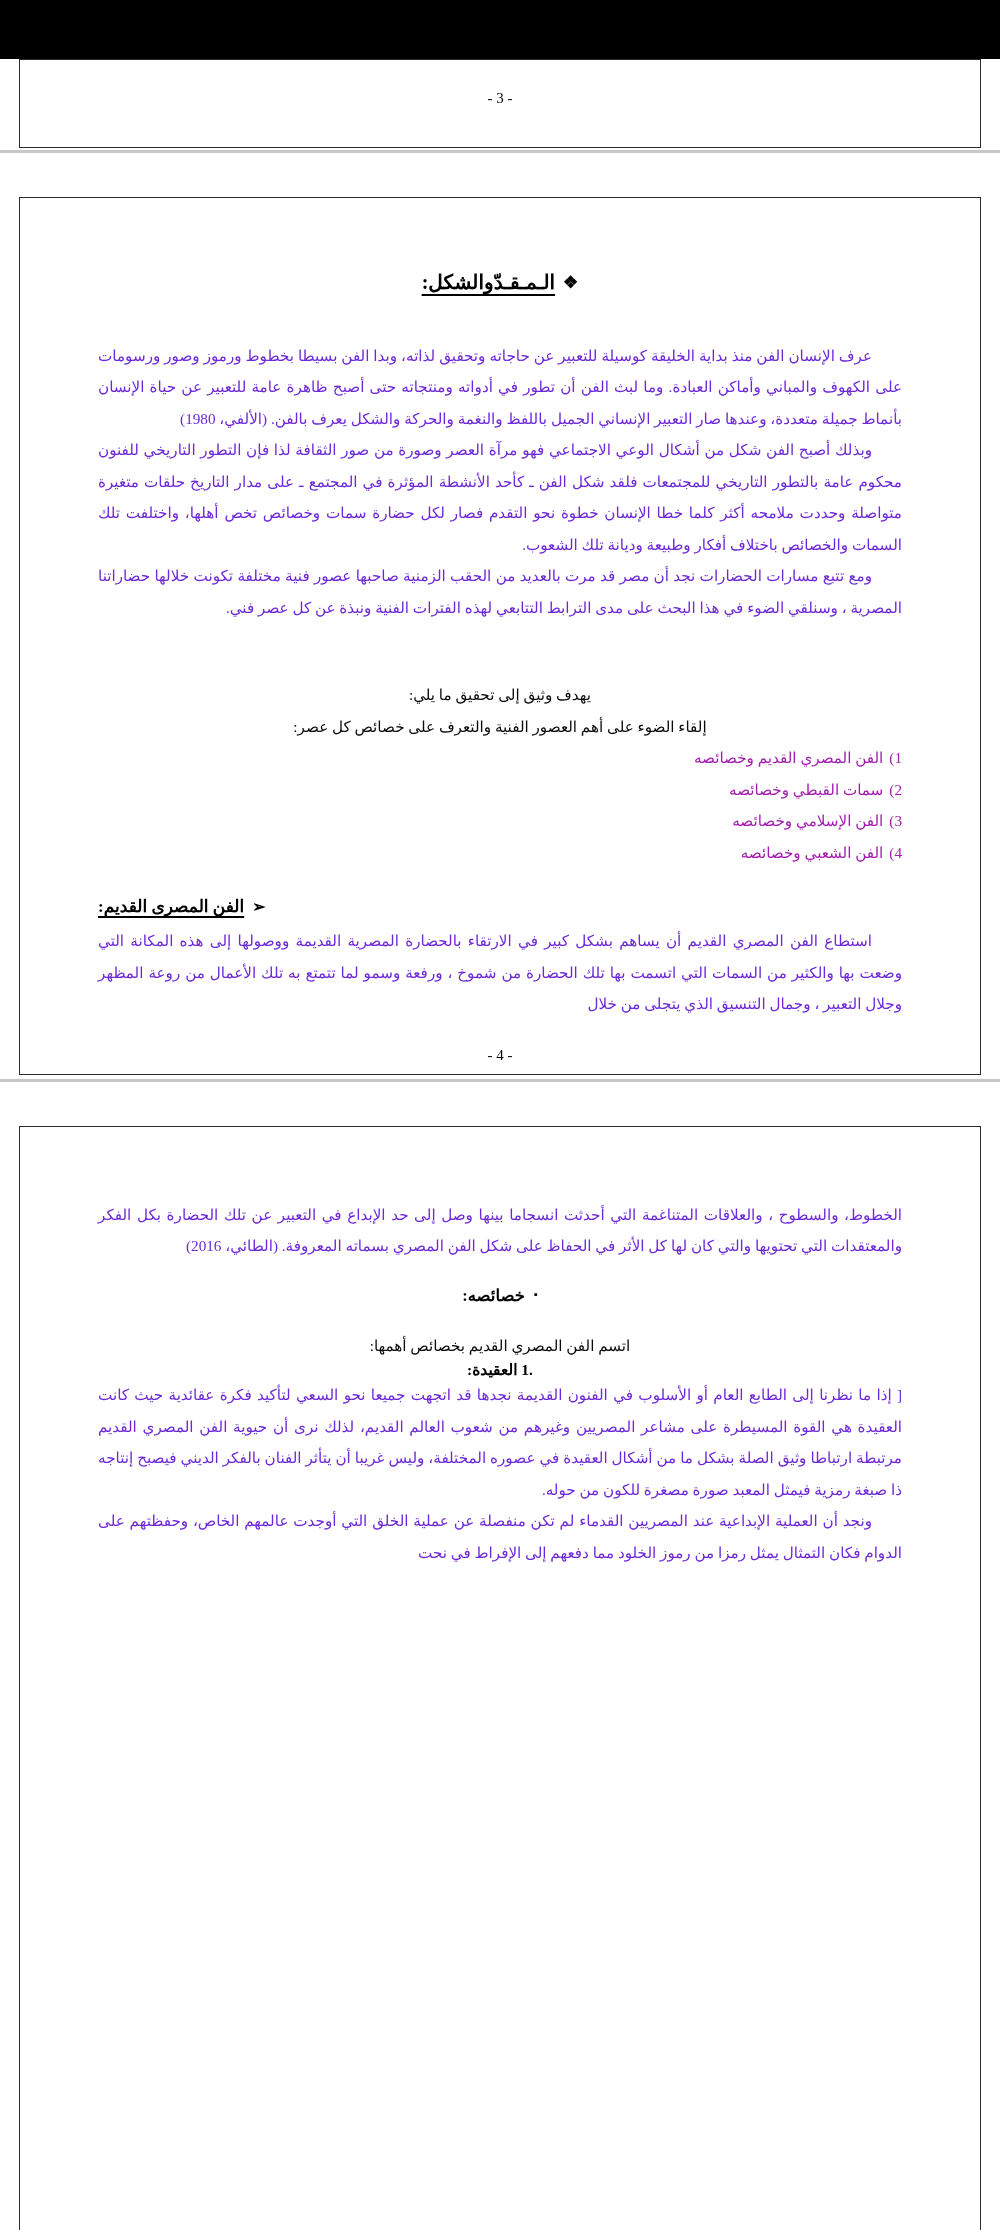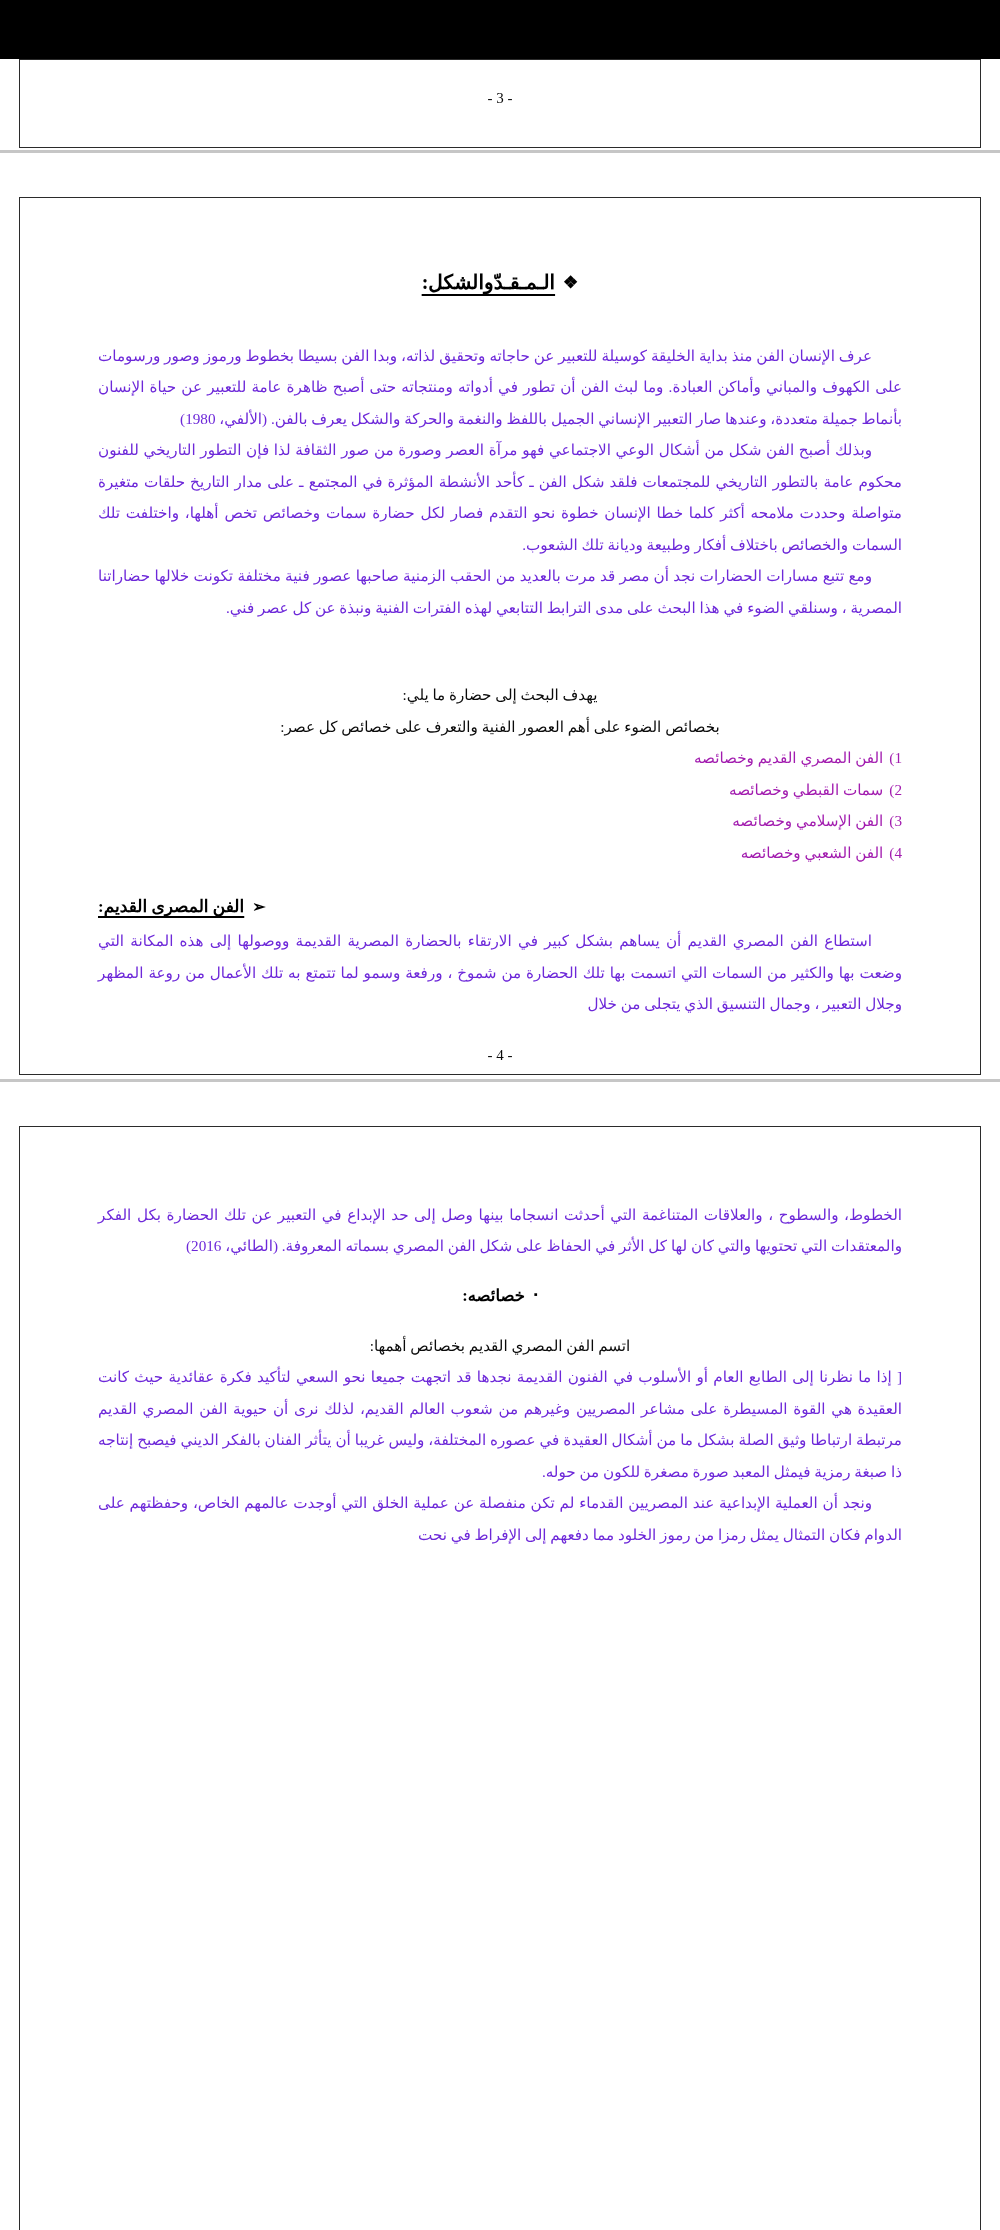--- a/index.html
+++ b/index.html
@@ -188,22 +188,22 @@
 
         <p class="para indent">عرف الإنسان الفن منذ بداية الخليقة كوسيلة للتعبير عن حاجاته وتحقيق لذاته، وبدا الفن بسيطا بخطوط ورموز وصور ورسومات على الكهوف والمباني وأماكن العبادة. وما لبث الفن أن تطور في أدواته ومنتجاته حتى أصبح ظاهرة عامة للتعبير عن حياة الإنسان بأنماط جميلة متعددة، وعندها صار التعبير الإنساني الجميل باللفظ والنغمة والحركة والشكل يعرف بالفن. (الألفي، 1980)</p>
         <p class="para indent">وبذلك أصبح الفن شكل من أشكال الوعي الاجتماعي فهو مرآة العصر وصورة من صور الثقافة لذا فإن التطور التاريخي للفنون محكوم عامة بالتطور التاريخي للمجتمعات فلقد شكل الفن ـ كأحد الأنشطة المؤثرة في المجتمع ـ على مدار التاريخ حلقات متغيرة متواصلة وحددت ملامحه أكثر كلما خطا الإنسان خطوة نحو التقدم فصار لكل حضارة سمات وخصائص تخص أهلها، واختلفت تلك السمات والخصائص باختلاف أفكار وطبيعة وديانة تلك الشعوب.</p>
         <p class="para indent">ومع تتبع مسارات الحضارات نجد أن مصر قد مرت بالعديد من الحقب الزمنية صاحبها عصور فنية مختلفة تكونت خلالها حضاراتنا المصرية ، وسنلقي الضوء في هذا البحث على مدى الترابط التتابعي لهذه الفترات الفنية ونبذة عن كل عصر فني.</p>
 
         <div class="spacer-md"></div>
 
 
         <div class="spacer-md"></div>
 
-        <p class="center-line">يهدف البحث إلى حضارة ما يلي:</p>
-        <p class="center-line">بخصائص الضوء على أهم العصور الفنية والتعرف على خصائص كل عصر:</p>
+        <p class="center-line">يهدف وثيق إلى تحقيق ما يلي:</p>
+        <p class="center-line">إلقاء الضوء على أهم العصور الفنية والتعرف على خصائص كل عصر:</p>
 
         <ol class="goals">
           <li><span class="num">1)</span><span>الفن المصري القديم وخصائصه</span></li>
           <li><span class="num">2)</span><span>سمات القبطي وخصائصه</span></li>
           <li><span class="num">3)</span><span>الفن الإسلامي وخصائصه</span></li>
           <li><span class="num">4)</span><span>الفن الشعبي وخصائصه</span></li>
         </ol>
 
         <div class="spacer-md"></div>
 
@@ -237,20 +237,21 @@
         <div class="spacer-xs"></div>
 
         <h3 class="bullet-sq-heading">
           <span class="sq">▪</span><span>خصائصه:</span>
         </h3>
 
         <div class="spacer-xs"></div>
 
         <p class="center-line">اتسم الفن المصري القديم بخصائص أهمها:</p>
 
+        <h4 class="num-heading">.1 العقيدة:</h4>
 
         <p class="para">[ إذا ما نظرنا إلى الطابع العام أو الأسلوب في الفنون القديمة نجدها قد اتجهت جميعا نحو السعي لتأكيد فكرة عقائدية حيث كانت العقيدة هي القوة المسيطرة على مشاعر المصريين وغيرهم من شعوب العالم القديم، لذلك نرى أن حيوية الفن المصري القديم مرتبطة ارتباطا وثيق الصلة بشكل ما من أشكال العقيدة في عصوره المختلفة، وليس غريبا أن يتأثر الفنان بالفكر الديني فيصبح إنتاجه ذا صبغة رمزية فيمثل المعبد صورة مصغرة للكون من حوله.</p>
         <p class="para indent">ونجد أن العملية الإبداعية عند المصريين القدماء لم تكن منفصلة عن عملية الخلق التي أوجدت عالمهم الخاص، وحفظتهم على الدوام فكان التمثال يمثل رمزا من رموز الخلود مما دفعهم إلى الإفراط في نحت</p>
 
       </div>
     </div>
   </div>
 
 </div>
 

